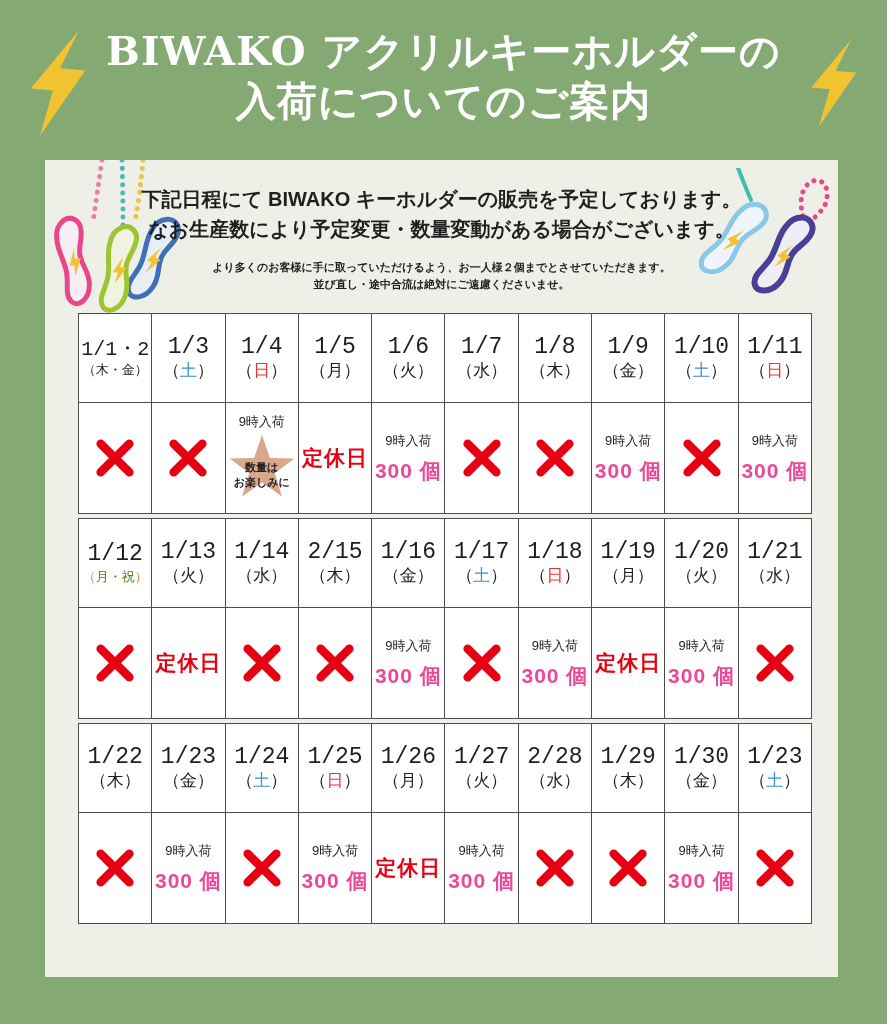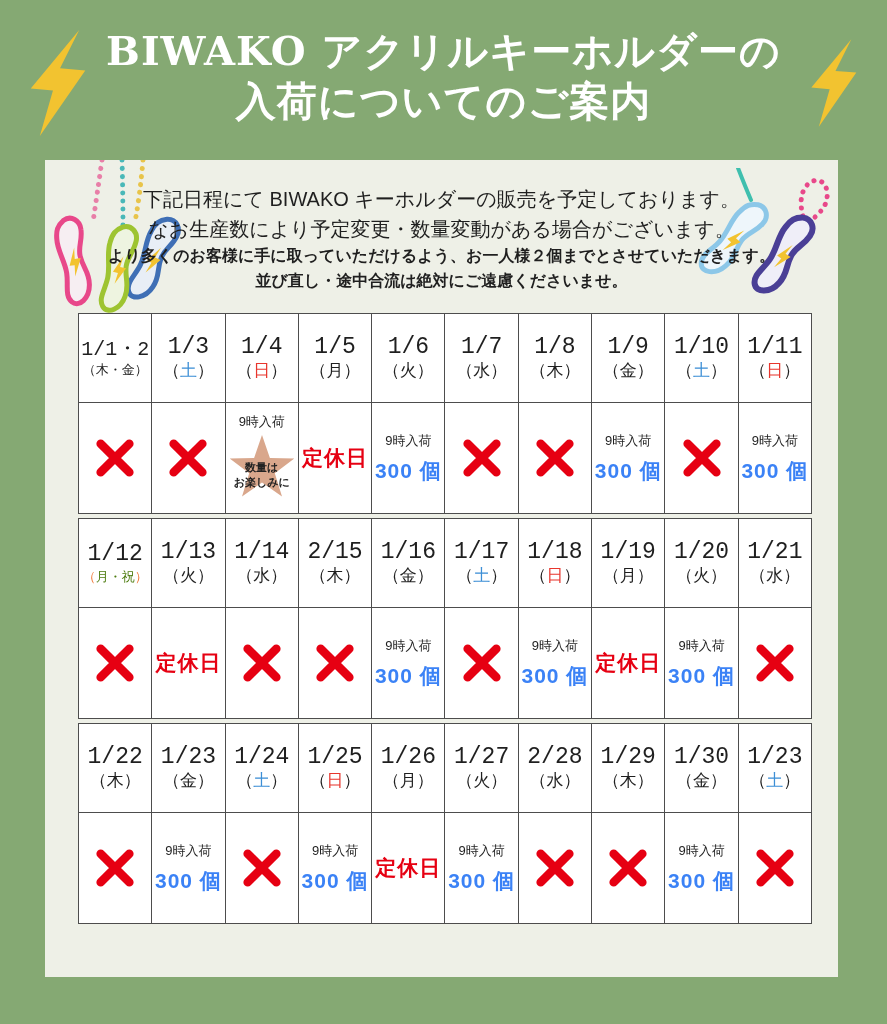--- a/index.html
+++ b/index.html
@@ -17,22 +17,22 @@
   .bolt{position:absolute;}
   .bolt-left{left:26px;top:30px;width:62px;height:106px;}
   .bolt-right{left:808px;top:36px;width:50px;height:94px;}
   .bolt svg{width:100%;height:100%;display:block;}
 
   .panel{
     position:absolute;left:45px;top:160px;width:793px;height:817px;
     background:#EEF0E7;
   }
   .intro{position:absolute;top:24px;left:0;right:0;text-align:center;color:#1f1f1f;}
-  .intro .big{font-size:20px;font-weight:normal;line-height:1.5;}
-  .intro .notes{font-size:16px;font-weight:bold;line-height:1.55;}
+  .intro .big{font-size:20px;font-weight:bold;line-height:1.5;}
+  .intro .notes{margin-top:15px;font-size:11px;font-weight:bold;line-height:1.55;}
 
   .charms{position:absolute;}
   .charms-left{left:2px;top:0px;width:145px;height:155px;}
   .charms-right{left:648px;top:8px;width:150px;height:140px;}
   .charms svg{width:100%;height:100%;display:block;}
 
   .calendar{position:absolute;left:33px;top:153px;}
   table.week{
     border-collapse:collapse;table-layout:fixed;width:734px;
     margin-bottom:4px;background:#ffffff;
@@ -43,21 +43,21 @@
   }
   .date-row td{height:88px;font-family:Liberation Mono, monospace;}
   .status-row td{height:110px;}
   .date{font-size:23px;color:#1f1f1f;line-height:1.15;}
   .date.sm{font-size:20px;}
   .day{font-size:17px;margin-top:3px;line-height:1.1;}
   .day.sm{font-size:13px;}
   .xmark{width:42px;height:40px;display:inline-block;vertical-align:middle;}
   .closed{color:#E60012;font-size:21px;font-weight:bold;letter-spacing:1px;}
   .arrival{font-size:13px;color:#1f1f1f;margin-bottom:7px;}
-  .qty{font-size:21px;font-weight:bold;color:#3b82f6;letter-spacing:1px;}
+  .qty{font-size:21px;font-weight:bold;color:#ec4899;letter-spacing:1px;}
   td.star-cell{vertical-align:top;padding-top:9px;}
   .star-cell .arrival{margin-bottom:0;}
   .star-wrap{position:relative;width:70px;height:70px;margin:2px auto 0;}
   .star-svg{position:absolute;left:0;top:0;width:70px;height:66px;}
   .star-text{
     position:absolute;top:27px;left:-4px;right:-4px;
     font-size:11px;font-weight:bold;color:#222222;line-height:1.35;
   }
 </style>
 </head>

